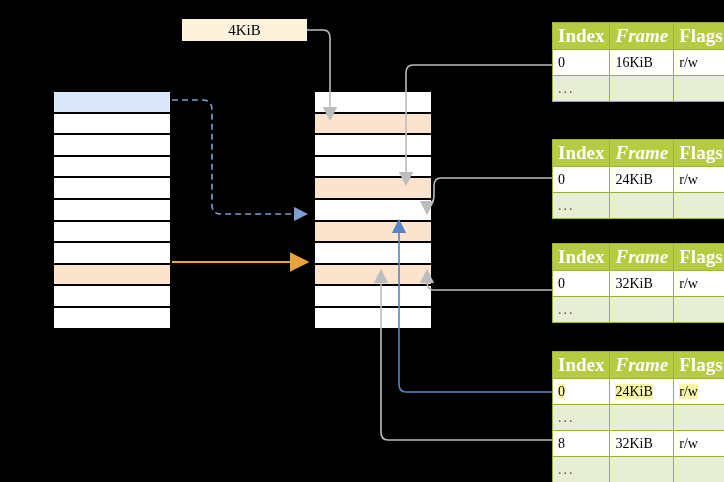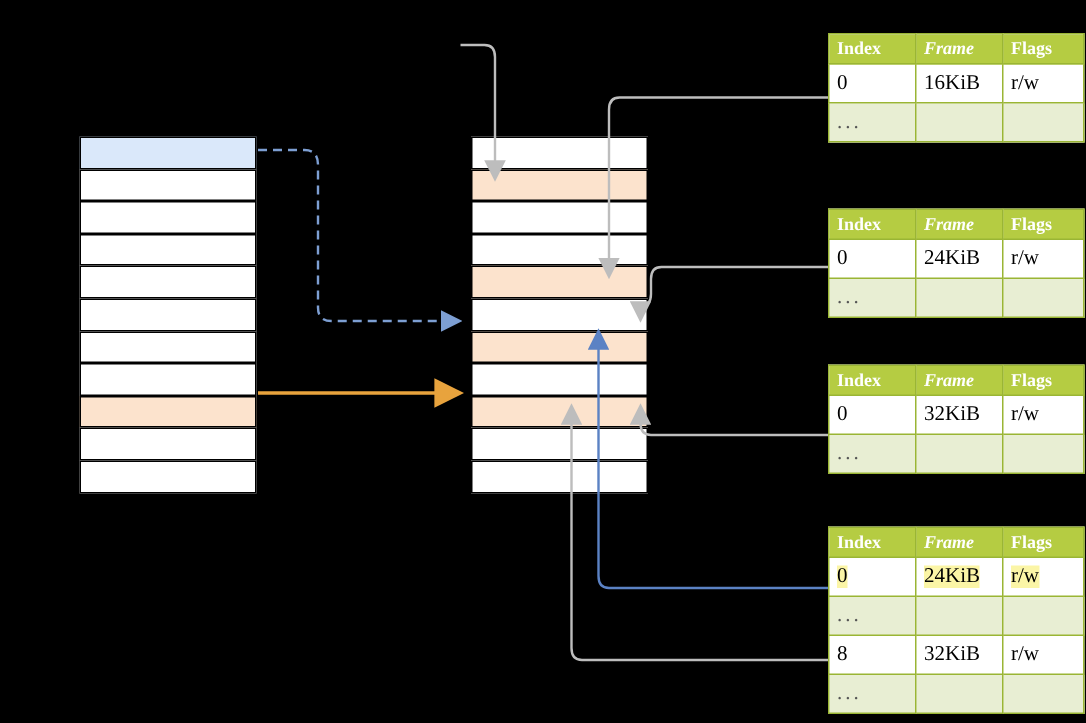--- a/index.html
+++ b/index.html
@@ -11,41 +11,44 @@
   .memrow.orange{background:#fce3cd;}
 
   
   .ptable{position:absolute;border-collapse:collapse;
           font-family:"Liberation Serif",serif;font-size:14px;
           border:1px solid #9ab534;background:#fff;}
   .ptable td,.ptable th{border:1px solid #9ab534;padding:2px 5px;
           height:26px;box-sizing:border-box;text-align:left;
           font-weight:normal;color:#000;white-space:nowrap;}
   .ptable th{background:#b5cc42;color:#ffffff;font-weight:bold;
-          font-size:12px;height:16px;}
+          font-size:19px;height:16px;}
   .ptable td.ell{background:#e8eed3;color:#555;letter-spacing:2px;}
   .ptable .cw-index{width:58px;}
   .ptable .cw-frame{width:58px;font-style:italic;}
   .ptable .cw-flags{width:54px;}
   .hlspan{background:#fbf5a6;}
 
   
   .sizebox{position:absolute;background:#fdf3dc;border:0;
            font-family:"Liberation Serif",serif;font-size:15px;
            color:#000;display:flex;align-items:center;
            justify-content:center;}
 
   svg.wires{position:absolute;left:0;top:0;width:724px;height:482px;
             pointer-events:none;}
 </style>
 </head>
 <body>
 
 <div id="stage">
 
+  <div class="sizebox" style="left:182px;top:19px;width:125px;height:22px;">
+    <span>4KiB</span>
+  </div>
 
   <div class="memtable" style="left:52px;top:90px;width:120px;height:238px;">
     <div class="memrow blue" style="height:21.6px;"></div>
     <div class="memrow" style="height:21.6px;"></div>
     <div class="memrow" style="height:21.6px;"></div>
     <div class="memrow" style="height:21.6px;"></div>
     <div class="memrow" style="height:21.6px;"></div>
     <div class="memrow" style="height:21.6px;"></div>
     <div class="memrow" style="height:21.6px;"></div>
     <div class="memrow" style="height:21.6px;"></div>

